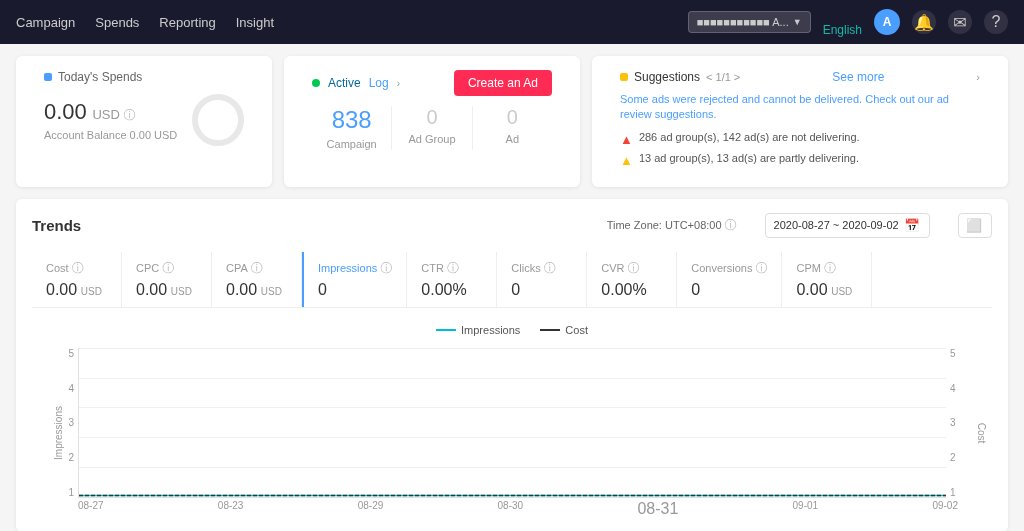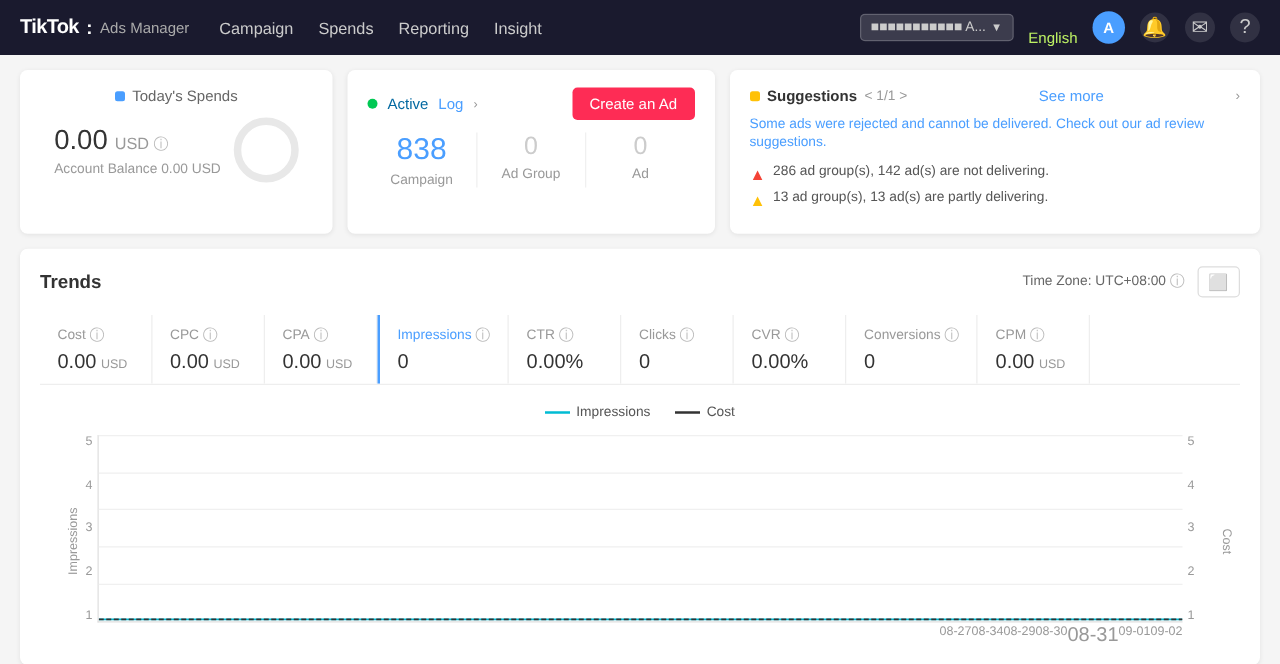--- a/index.html
+++ b/index.html
@@ -72,21 +72,21 @@
       font-size: 11px;
       padding: 4px 8px;
       cursor: pointer;
       display: flex;
       align-items: center;
       gap: 4px;
       max-width: 160px;
       overflow: hidden;
     }
     .lang-label {
-      color: #bef264;
+      color: #14b8a6;
       font-size: 12px;
       cursor: pointer;
       margin-top: 16px;
     }
     .nav-icon-btn {
       color: #ccc;
       font-size: 16px;
       cursor: pointer;
       width: 24px;
       height: 24px;
@@ -117,23 +117,22 @@
     
     .cards-row {
       display: flex;
       gap: 12px;
       margin-bottom: 12px;
     }
 
     .card {
       background: white;
       border-radius: 6px;
-      padding: 14px 16px;
+      padding: 14px 28px;
       box-shadow: 0 1px 4px rgba(0,0,0,0.08);
-      align-items: center;
     }
 
     
     .spends-card {
       flex: 1;
       display: flex;
       flex-direction: column;
     }
     .card-header-row {
       display: flex;
@@ -275,21 +274,21 @@
       gap: 6px;
     }
     .yellow-dot {
       width: 8px; height: 8px;
       background: #ffc107;
       border-radius: 2px;
     }
     .suggestions-label {
       font-size: 12px;
       color: #333;
-      font-weight: 700;
+      font-weight: 400;
     }
     .pagination-text {
       font-size: 11px;
       color: #999;
     }
     .see-more-link {
       font-size: 12px;
       color: #4a9eff;
       cursor: pointer;
     }
@@ -333,21 +332,21 @@
       justify-content: space-between;
       margin-bottom: 14px;
     }
     .trends-title {
       font-size: 15px;
       font-weight: 600;
       color: #333;
     }
     .trends-controls {
       display: flex;
-      gap: 10px;
+      gap: 28px;
     }
     .timezone-label {
       font-size: 11px;
       color: #666;
       display: flex;
       align-items: center;
       gap: 3px;
     }
     .date-range-picker {
       display: flex;
@@ -433,25 +432,20 @@
       width: 20px;
       height: 2px;
     }
     .legend-line.cyan { background: #00bcd4; }
     .legend-line.dark { background: #333; }
   </style>
 </head>
 <body>
 
 <nav class="topnav">
-  <div class="topnav-brand">
-    <span class="tiktok-logo">TikTok</span>
-    <span>:</span>
-    <span class="ads-manager-label">Ads Manager</span>
-  </div>
   <div class="nav-items">
     <div class="nav-item">Campaign</div>
     <div class="nav-item">Spends</div>
     <div class="nav-item">Reporting</div>
     <div class="nav-item">Insight</div>
   </div>
   <div class="nav-right">
     <div class="account-selector">
       <span>■■■■■■■■■■■ A...</span>
       <span style="font-size:9px;">▼</span>
@@ -538,20 +532,24 @@
   </div>
 
   <div class="trends-section">
     <div class="trends-header">
       <span class="trends-title">Trends</span>
       <div class="trends-controls">
         <div class="timezone-label">
           <span>Time Zone: UTC+08:00</span>
           <span class="info-icon">ⓘ</span>
         </div>
+        <div class="date-range-picker">
+          <span>2020-08-27  ~  2020-09-02</span>
+          <span class="calendar-icon">📅</span>
+        </div>
         <div class="export-icon-btn">
           <span>⬜</span>
         </div>
       </div>
     </div>
 
     <div class="metrics-bar">
       <div class="metric-tab">
         <div class="metric-tab-label">
           <span>Cost</span>
@@ -680,23 +678,23 @@
           <div style="position:absolute;top:40%;left:0;right:0;height:1px;background:#f0f0f0;"></div>
           <div style="position:absolute;top:60%;left:0;right:0;height:1px;background:#f0f0f0;"></div>
           <div style="position:absolute;top:80%;left:0;right:0;height:1px;background:#f0f0f0;"></div>
           
           <svg width="100%" height="100%">
             <line x1="0" y1="99%" x2="100%" y2="99%" stroke="#00bcd4" stroke-width="1.5"></line>
             <line x1="0" y1="99%" x2="100%" y2="99%" stroke="#333" stroke-width="1.5" stroke-dasharray="4,2"></line>
           </svg>
         </div>
 
-        <div style="position:absolute; left:46px; right:46px; bottom:0; display:flex; justify-content:flex-end;">
+        <div style="position:absolute; left:46px; right:34px; bottom:0; display:flex; justify-content:space-between;">
           <span style="font-size:10px;color:#999;">08-27</span>
-          <span style="font-size:10px;color:#999;">08-34</span>
+          <span style="font-size:10px;color:#999;">08-23</span>
           <span style="font-size:10px;color:#999;">08-29</span>
           <span style="font-size:10px;color:#999;">08-30</span>
           <span style="font-size:16px;color:#999;">08-31</span>
           <span style="font-size:10px;color:#999;">09-01</span>
           <span style="font-size:10px;color:#999;">09-02</span>
         </div>
       </div>
     </div>
 
   </div>

